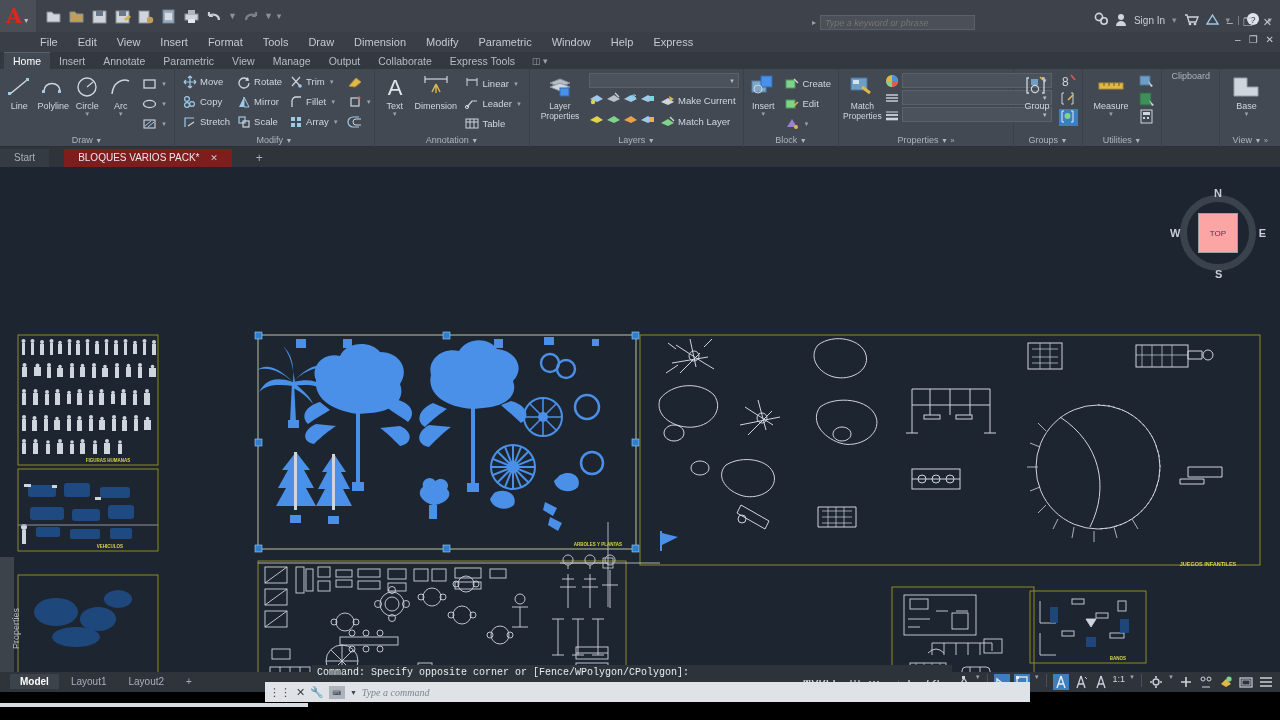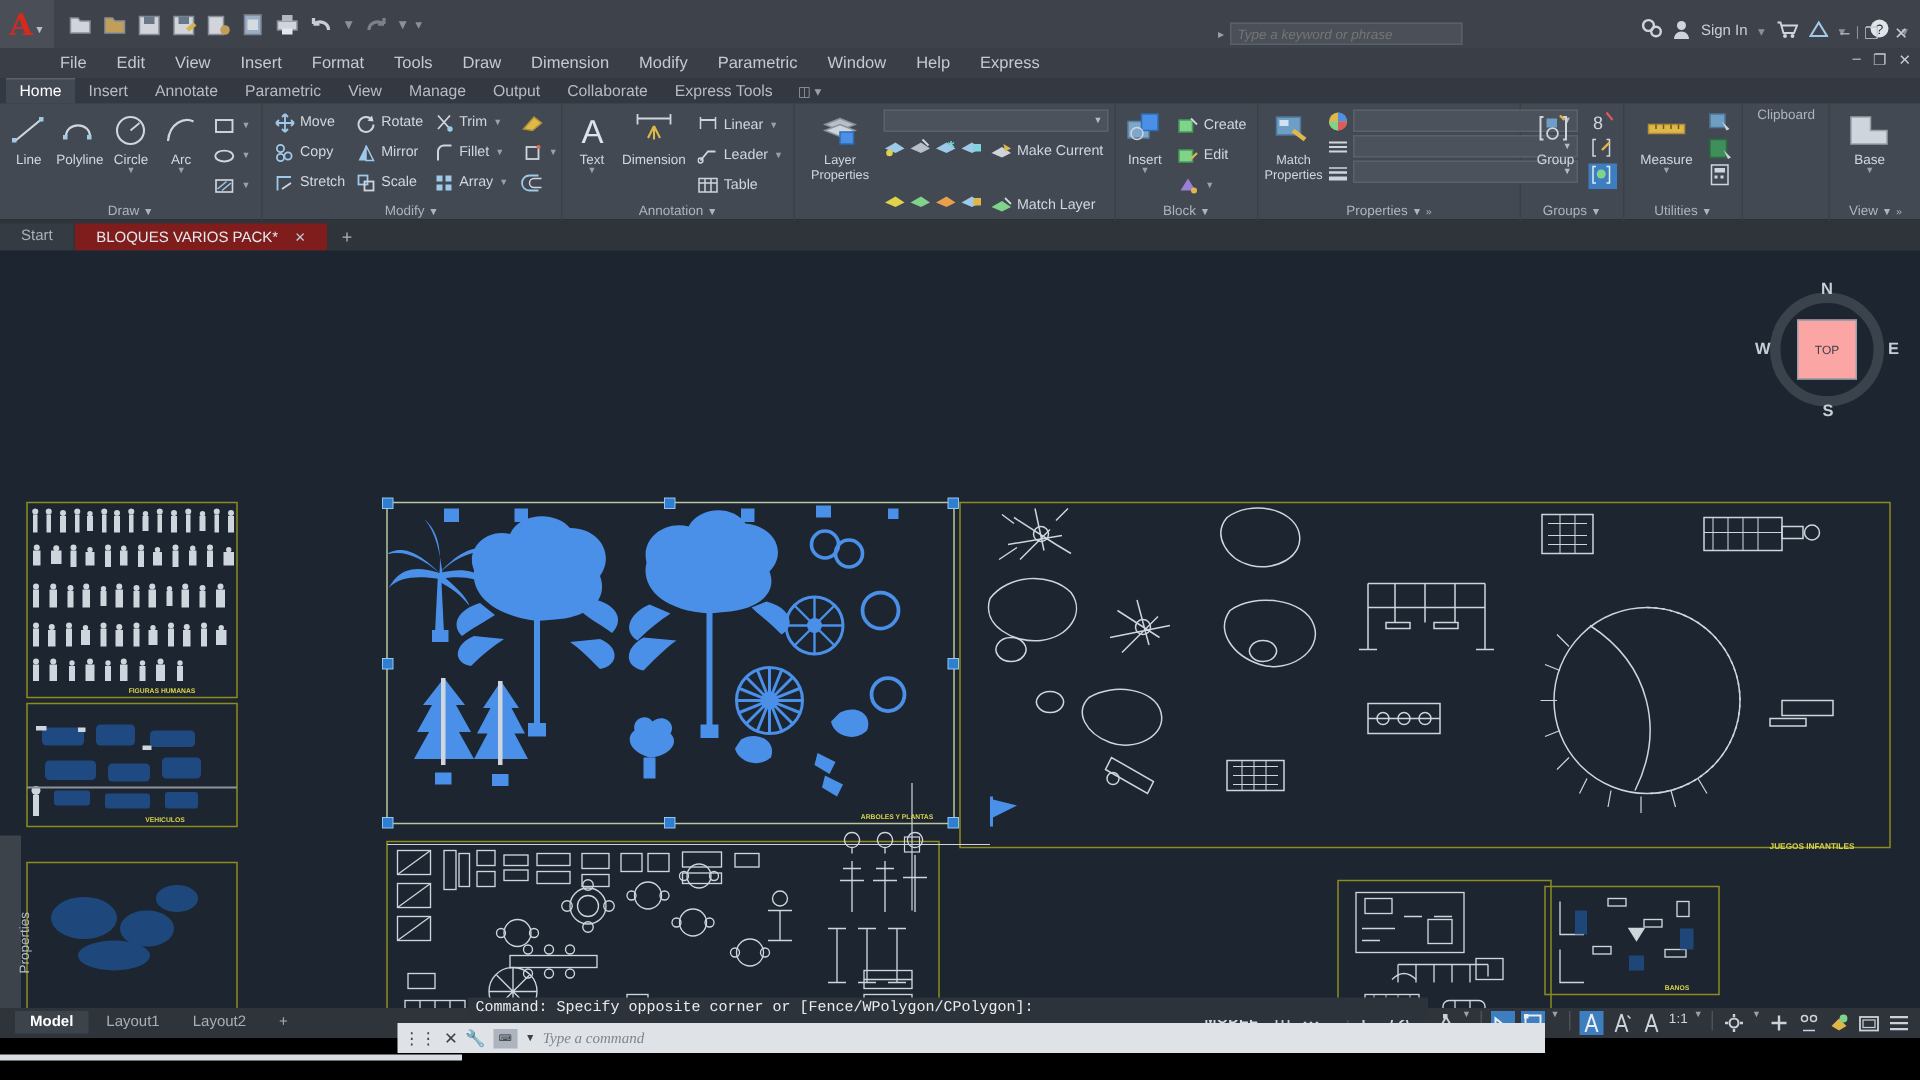--- a/index.html
+++ b/index.html
@@ -54,21 +54,21 @@
   .smbtn .gl{ width:15px; height:15px; display:flex; align-items:center; justify-content:center; }
   .smbtn .lb{ font-size:9.5px; color:#d2d7de; white-space:nowrap; }
   .smbtn .car{ font-size:6px; color:#9aa1ab; margin-left:1px; }
   .col{ display:flex; flex-direction:column; gap:1px; }
   .ddrow{ width:150px; height:15px; background:#4c525c; border:1px solid #5b616b; display:flex;
           align-items:center; justify-content:flex-end; padding-right:3px; }
   .ddrow .car{ font-size:6px; color:#b6bcc5; }
 
   
   .filetabs{ position:absolute; left:0; top:147px; width:1280px; height:20px; background:#2f343b; display:flex; align-items:flex-end; }
-  .ftab{ height:18px; padding:0 14px; font-size:10px; color:#aab0b9; line-height:18px; background:#353b43; margin-right:1px;text-align:right; }
+  .ftab{ height:18px; padding:0 14px; font-size:10px; color:#aab0b9; line-height:18px; background:#353b43; margin-right:15px;text-align:right; }
   .ftab.active{ background:#7f1d1d; color:#e4e8ed; }
   .ftab .x{ margin-left:8px; font-size:9px; color:#c3c8d0; }
   .ftab-plus{ padding:0 9px; font-size:12px; color:#aab0b9; line-height:18px; }
 
   
   .canvas{ position:absolute; left:0; top:167px; width:1280px; height:505px; background:#1d2530; overflow:hidden; }
   .canvas svg{ position:absolute; left:0; top:0; }
 
   
   .propbar{ position:absolute; left:0; top:390px; width:14px; height:120px; background:#3d434b; z-index:6;}
@@ -545,21 +545,21 @@
             <div class="smbtn">
               <span class="gl">
                   <svg width="15" height="14">
                     <path d="M1 8 L8 4 L14 8 L8 11Z" fill="#cfd5dc"></path>
                     <path d="M9 2 L14 5 L10 7Z" fill="#e0b84a"></path>
                   </svg>
                 </span>
               <span class="lb">Make Current</span>
             </div>
           </div>
-          <div style="display:flex; gap:1px; margin-top:16px">
+          <div style="display:flex; gap:1px; margin-top:1px">
             <span class="gl" style="width:16px;height:15px"><svg width="15" height="14">
                   <path d="M1 8 L8 4 L14 8 L8 11Z" fill="#e0d24a"></path>
                 </svg></span>
             <span class="gl" style="width:16px;height:15px"><svg width="15" height="14">
                   <path d="M1 8 L8 4 L14 8 L8 11Z" fill="#7fd48a"></path>
                 </svg></span>
             <span class="gl" style="width:16px;height:15px"><svg width="15" height="14">
                   <path d="M1 8 L8 4 L14 8 L8 11Z" fill="#e8a04a"></path>
                 </svg></span>
             <span class="gl" style="width:16px;height:15px"><svg width="15" height="14">

